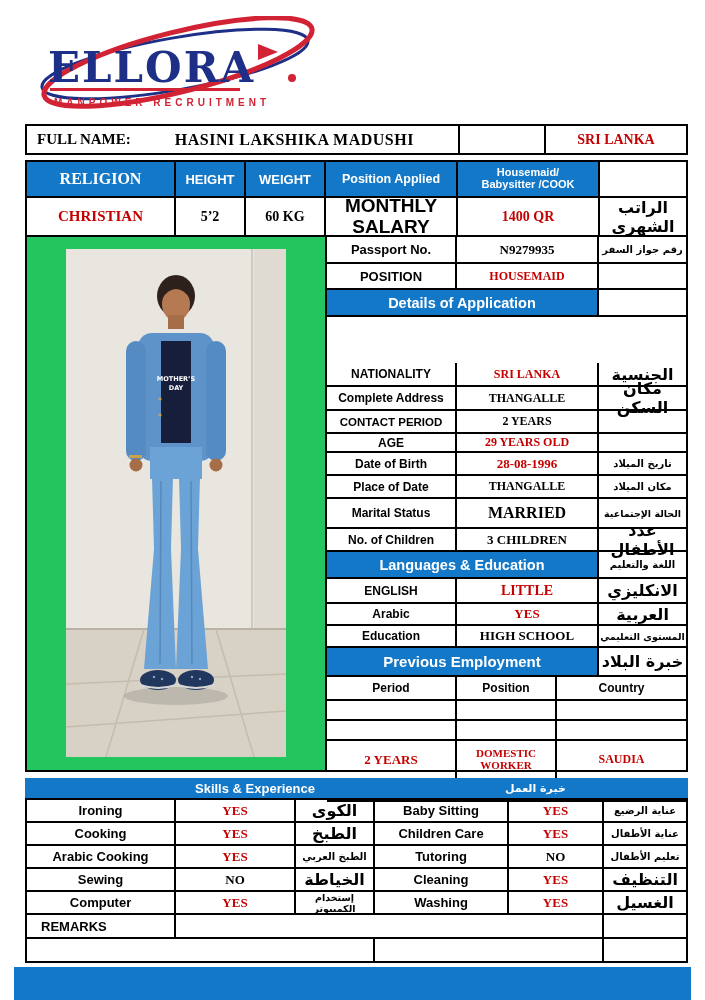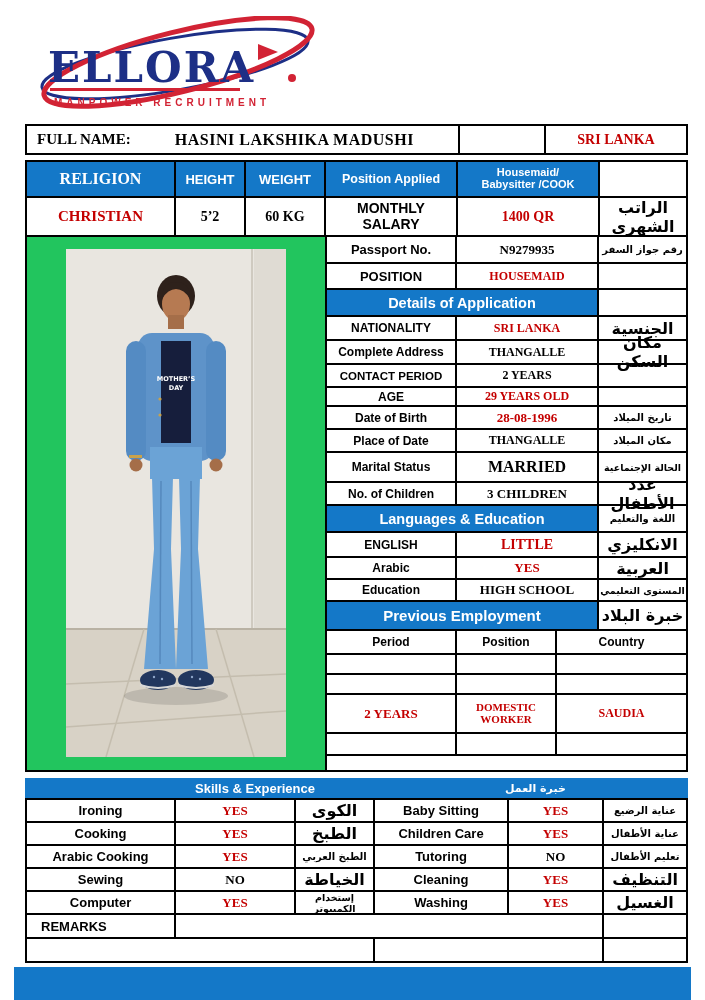--- a/index.html
+++ b/index.html
@@ -88,21 +88,21 @@
       <div class="tc w4 cell blue-bg bold" style="font-size:12.5px;">Position Applied</div>
       <div class="tc w5 cell blue-bg bold pre" style="font-size:11px;">Housemaid/
 Babysitter /COOK</div>
       <div class="tc wf cell"></div>
     </div>
 
     <div class="trow" style="height:39px;">
       <div class="tc w1 cell serif bold red" style="font-size:15px;">CHRISTIAN</div>
       <div class="tc w2 cell serif bold" style="font-size:14px;">5’2</div>
       <div class="tc w3 cell serif bold" style="font-size:14px;">60 KG</div>
-      <div class="tc w4 cell bold pre" style="font-size:14px;">MONTHLY
+      <div class="tc w4 cell bold pre" style="font-size:19px;">MONTHLY
 SALARY</div>
       <div class="tc w5 cell serif bold red" style="font-size:14px;">1400 QR</div>
       <div class="tc wf cell arab">الراتب الشهري</div>
     </div>
 
     <div class="main-body">
 
       <div class="photo-panel">
         <svg class="abs" style="left:39px;top:12px;" width="220" height="508" viewBox="0 0 220 508">
           <rect x="0" y="0" width="220" height="508" fill="#e9e6e0"></rect>
@@ -159,21 +159,21 @@
           <div class="c1 cell lbl" style="font-size:13px;">POSITION</div>
           <div class="c2 cell val red" style="font-size:12px;">HOUSEMAID</div>
           <div class="c3 cell"></div>
         </div>
 
         <div class="rp-row" style="height:27px;">
           <div class="sec-blue cell blue-bg bold" style="font-size:14.5px;">Details of Application</div>
           <div class="c3 cell"></div>
         </div>
 
-        <div class="rp-row" style="height:24px;">
+        <div class="rp-row" style="height:24px;margin-top:46px;">
           <div class="c1 cell lbl">NATIONALITY</div>
           <div class="c2 cell val red" style="font-size:12px;">SRI LANKA</div>
           <div class="c3 cell arab">الجنسية</div>
         </div>
         <div class="rp-row" style="height:24px;">
           <div class="c1 cell lbl">Complete Address</div>
           <div class="c2 cell val" style="font-size:12px;">THANGALLE</div>
           <div class="c3 cell arab">مكان السكن</div>
         </div>
         <div class="rp-row" style="height:23px;">

